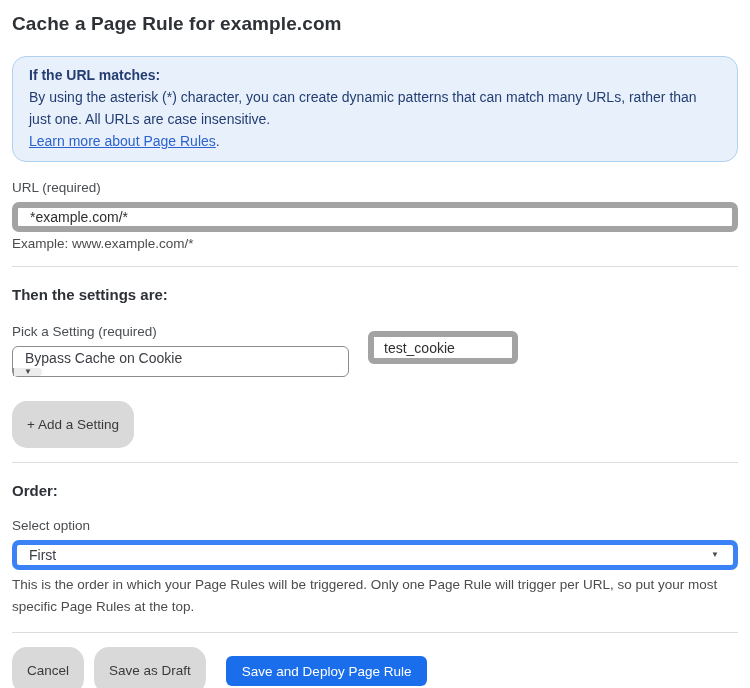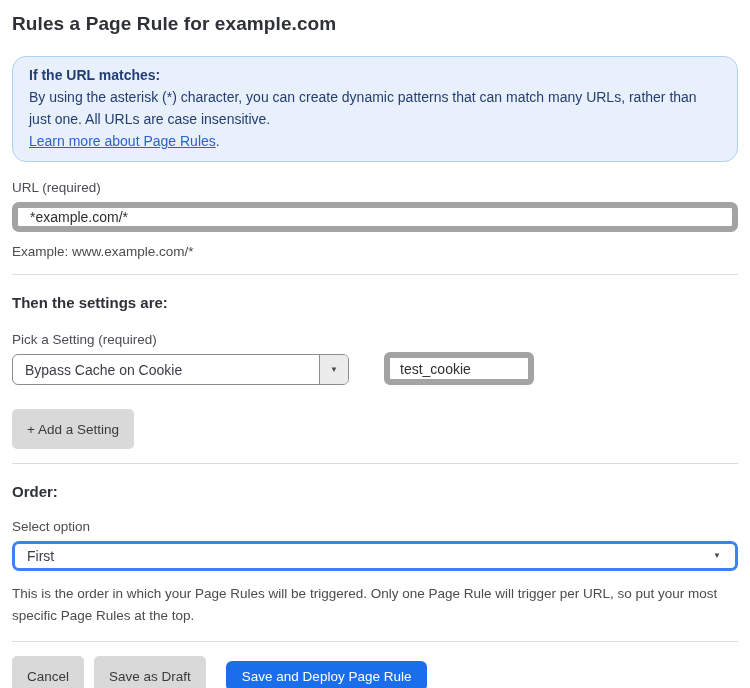--- a/index.html
+++ b/index.html
@@ -44,51 +44,52 @@
     border: 6px solid #a3a3a3;
     border-radius: 7px;
     padding: 0 12px;
     font-family: "Liberation Sans", sans-serif;
     font-size: 14px; color: #2f2f2f;
     background: #fff;
     outline: none;
   }
   .url-input { width: 100%; }
   .helper {
-    margin-top: 12px;
+    margin-top: 4px;
     font-size: 13.5px; line-height: 16px;
     color: #4c4c4c;
   }
 
   hr.divider {
     border: none; border-top: 1px solid #dcdcdc;
     margin: 14px 0 0 0;
   }
   hr.divider-1 { margin-top: 14px; }
 
   h2.section-heading {
     margin: 19px 0 0 0;
     font-size: 15px; line-height: 18px;
     font-weight: bold; color: #2e3136;
   }
 
-  .settings-row { display: flex; align-items: flex-end; gap: 16px; }
+  .settings-row { display: flex; align-items: center; }
   .setting-col { width: 337px; }
   .setting-col .field-label { margin-top: 20px; }
   .value-col { margin-left: 19px; margin-top: 8px; }
   .value-col .field-label { margin-top: 20px; }
 
   .dropdown {
     margin-top: 6px;
     width: 337px; height: 31px;
     border: 1px solid #8c8c8c;
     border-radius: 6px;
     background: #fff;
     display: flex; align-items: stretch;
     cursor: pointer;
+    flex-direction: column;
   }
   .dropdown-value {
     flex: 1; display: flex; align-items: center;
     padding-left: 12px; font-size: 14px; color: #3a3d42;
   }
   .dropdown-arrow-box {
     width: 29px;
     border-left: 1px solid #8c8c8c;
     background: #ececec;
     border-radius: 0 5px 5px 0;
@@ -96,30 +97,30 @@
   }
   .caret { font-size: 8px; color: #4a4a4a; line-height: 1; }
 
   .value-input { width: 150px; height: 33px; border-radius: 6px; padding: 0 10px; }
 
   button {
     font-family: "Liberation Sans", sans-serif;
     border: none; cursor: pointer;
   }
   .gray-btn {
-    height: 40px; padding: 0 15px;
+    height: 47px; padding: 0 15px;
     background: #d9d9d9; color: #3a3a3a;
-    border-radius: 5px; font-size: 13.5px;
+    border-radius: 15px; font-size: 13.5px;
   }
   .add-setting { margin-top: 24px; }
 
   .select {
     margin-top: 6px;
     width: 100%; height: 30px;
-    border: 3px solid #3b82f6;
+    border: 5px solid #3b82f6;
     border-radius: 7px;
     background: #fff;
     display: flex; align-items: center; justify-content: space-between;
     padding: 0 14px 0 12px;
     font-size: 14px; color: #3a3d42;
     cursor: pointer;
   }
   .order-help { line-height: 22px; width: 722px; }
 
   .btn-row { margin-top: 14px; display: flex; align-items: center; }
@@ -129,21 +130,21 @@
     height: 30px; padding: 8px 16px;
     background: #1b6eeb; color: #ffffff;
     border-radius: 6px; font-size: 13.5px;
   }
 </style>
 </head>
 <body>
 
 <div class="container">
 
-  <h1 class="page-title">Rules a Page Rule for example.com</h1>
+  <h1 class="page-title">Cache a Page Rule for example.com</h1>
 
   <div class="info-box">
     <div class="info-heading">If the URL matches:</div>
     <div class="info-body">By using the asterisk (*) character, you can create dynamic patterns that can match many URLs, rather than just one. All URLs are case insensitive.</div>
     <div class="info-link-line"><a class="info-link">Learn more about Page Rules</a><span class="info-suffix">.</span></div>
   </div>
 
   <div class="field-label">URL (required)</div>
   <input class="text-input url-input" type="text" value="*example.com/*" style="">
   <div class="helper">Example: www.example.com/*</div>

